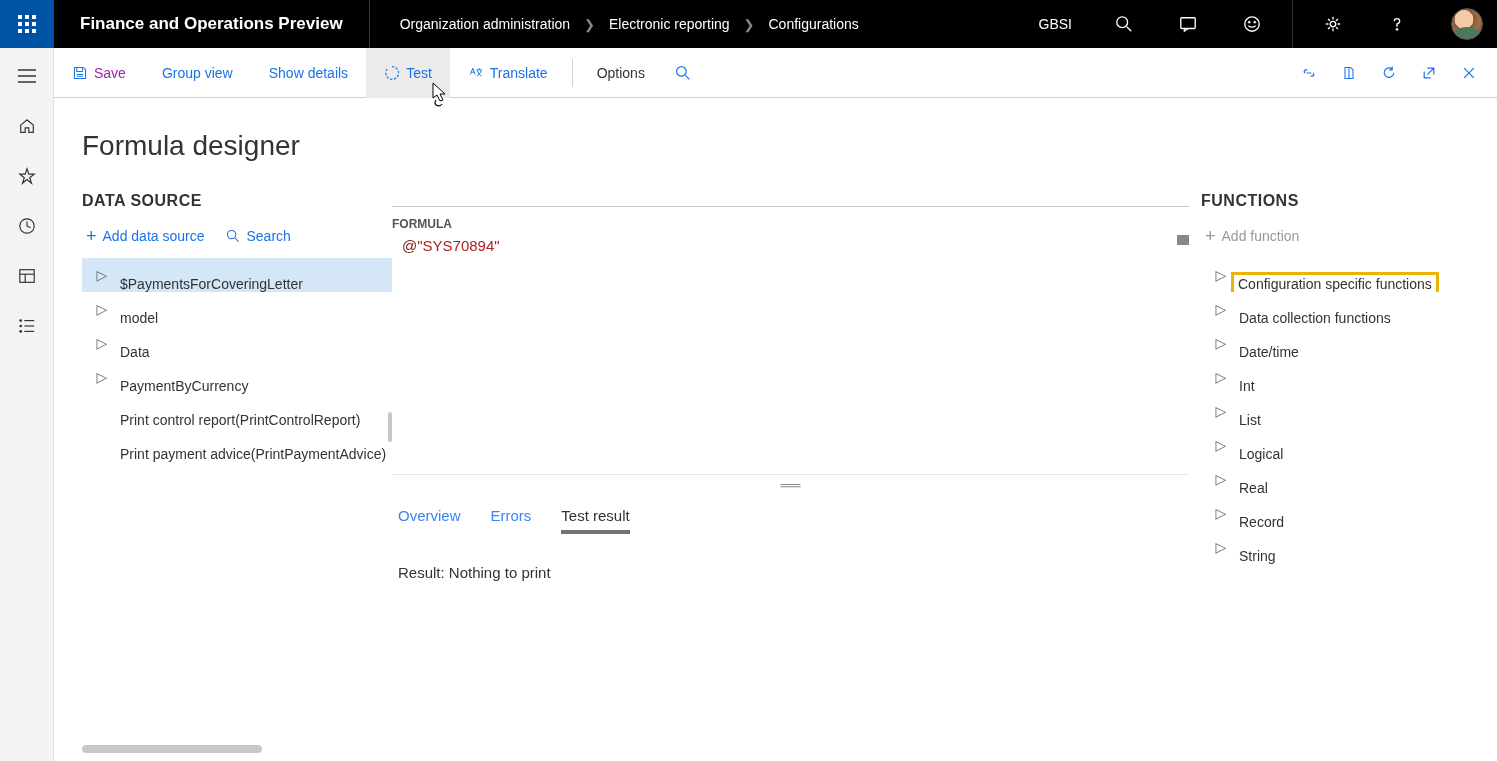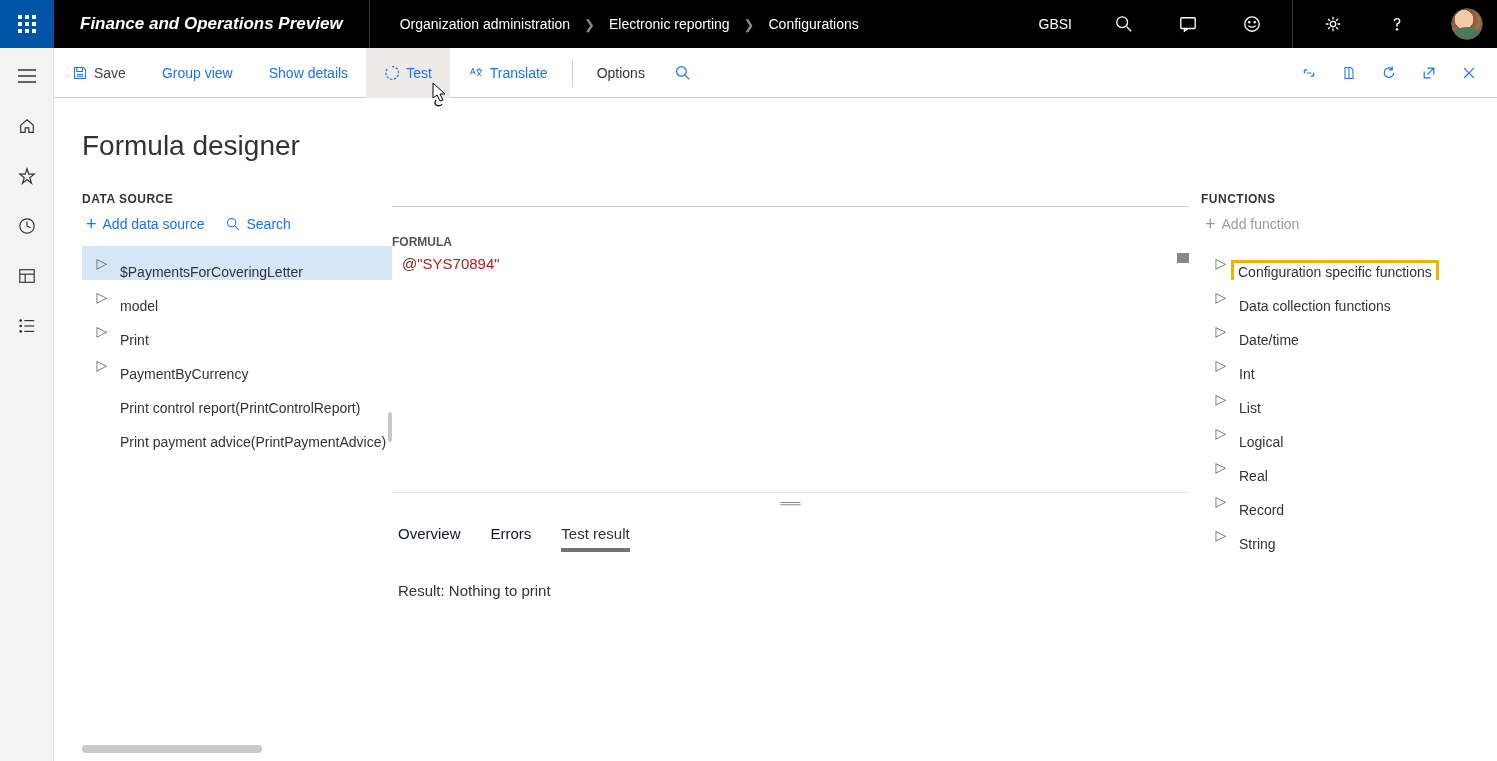--- a/index.html
+++ b/index.html
@@ -2,21 +2,21 @@
 <html><head>
 <meta charset="utf-8">
 <style>
 * { box-sizing: border-box; margin: 0; padding: 0; font-family: "Segoe UI", -apple-system, sans-serif; }
 body { width: 1497px; height: 761px; overflow: hidden; background: #fff; }
 
 
 .topbar { height: 48px; background: #000; color: #fff; display: flex; align-items: center; }
 .waffle { width: 54px; height: 48px; background: #0054a6; display: flex; align-items: center; justify-content: center; }
 .waffle svg { width: 18px; height: 18px; }
-.app-title { font-size: 17px; font-weight: 600; padding: 0 26px; border-right: 1px solid #333; height: 100%; display: flex; align-items: center; font-style: italic; }
+.app-title { font-size: 17px; font-weight: 600; padding: 0 26px; border-right: 1px solid #333; height: 100%; display: flex; align-items: center; }
 .breadcrumbs { display: flex; align-items: center; gap: 14px; padding-left: 30px; font-size: 14px; }
 .breadcrumb-item { color: #fff; cursor: pointer; }
 .chevron-right { color: #888; font-size: 13px; }
 .topbar-right { margin-left: auto; display: flex; align-items: center; gap: 16px; height: 100%; }
 .topbar-btn { width: 48px; height: 48px; display: flex; align-items: center; justify-content: center; cursor: pointer; }
 .topbar-btn svg { stroke: #fff; fill: none; }
 .company { font-size: 14px; padding: 0 12px; }
 .avatar { width: 32px; height: 32px; border-radius: 50%; background: radial-gradient(circle at 40% 35%, #f4c9a8 0%, #f4c9a8 35%, #8b5a3c 36%, #a0704c 60%, #7a4a2c 80%); margin: 0 14px; border: 1px solid #555; position: relative; overflow: hidden; }
 .avatar::before { content:''; position:absolute; top:18px; left:50%; transform:translateX(-50%); width:30px; height:20px; background:#4a7a5c; border-radius:50% 50% 0 0; }
 .topbar-sep { width: 1px; height: 48px; background: #333; }
@@ -37,44 +37,44 @@
 
 
 .main { position: absolute; left: 54px; right: 0; top: 98px; bottom: 0; display: flex; }
 .content { flex: 1; padding: 32px 0 0 28px; display:flex; flex-direction:column; overflow: hidden; }
 .page-title { font-size: 28px; font-weight: 400; color: #333; margin-bottom: 30px; }
 .three-cols { display:flex; flex:1; min-height:0; }
 
 
 .ds-col { width: 310px; flex-shrink: 0; position:relative; }
 .ds-col::after { content:''; position:absolute; right:0; top:220px; width:4px; height:30px; background:#c8c8c8; border-radius:2px; }
-.col-heading { font-size: 12px; font-weight: 700; letter-spacing: 0.5px; color: #333; margin-bottom: 10px; }
+.col-heading { font-size: 16px; font-weight: 700; letter-spacing: 0.5px; color: #333; margin-bottom: 18px; }
 .col-actions { display: flex; gap: 22px; margin-bottom: 14px; padding-left: 4px; }
 .col-action { display: flex; align-items: center; gap: 6px; color: #1a73e8; font-size: 14px; cursor: pointer; }
 .col-action.disabled { color: #999; }
 .tree { }
 .tree-item { display:flex; align-items:center; height: 34px; font-size: 14px; color: #333; cursor: pointer; padding-left: 10px; white-space:nowrap; overflow:hidden; }
 .tree-item.selected { background: #d5e6f7; }
 .tree-expander { width: 20px; display:inline-flex; justify-content:center; color: #666; }
 .tree-label { padding-left: 8px; margin-top: 18px; }
 .tree-item.noexpander .tree-label { padding-left: 28px; }
 
 
 .mid-col { flex: 1; display:flex; flex-direction:column; padding-right: 12px; min-width:0; }
 .formula-section { margin-top: 14px; border-top: 1px solid #ccc; }
-.formula-label { font-size: 12px; font-weight: 700; color: #555; margin: 28px 0 4px 0; }
+.formula-label { font-size: 12px; font-weight: 700; color: #555; margin: 10px 0 4px 0; }
 .formula-box { background:#fff; border-bottom: 1px solid #e5e5e5; min-height: 240px; position:relative; }
 .formula-text { font-family: "Consolas", monospace; font-size: 15px; padding: 2px 10px; }
 .formula-at { color: #7a1d1d; }
 .formula-str { color: #b02020; }
 .resize-handle { text-align:center; color:#888; font-size:14px; padding:2px 0; cursor:ns-resize; }
 .results-top-thumb { position:absolute; top:0; right:0; width:12px; height:10px; background:#888; }
 
 .tabs { display:flex; gap: 30px; margin-top: 6px; padding-left: 6px; }
-.tab { font-size: 15px; color: #0f172a; padding: 6px 0; cursor:pointer; }
+.tab { font-size: 15px; color: #3b82f6; padding: 6px 0; cursor:pointer; }
 .tab.active { color: #333; border-bottom: 4px solid #737373; }
 .result-body { padding: 28px 0 0 6px; font-size: 15px; color: #333; line-height: 1.5; }
 
 
 .fn-col { width: 296px; flex-shrink: 0; padding-right: 16px; }
 .fn-label.selected-box { border: 3px solid #eab308; padding: 1px 4px; }
 
 
 .hscroll { position:absolute; left:82px; bottom:8px; width:180px; height:8px; background:#c8c8c8; border-radius:4px; }
 </style>
@@ -185,21 +185,21 @@
         <line x1="7" y1="16" x2="18" y2="16" stroke="#333" stroke-width="1.3"></line>
       </svg>
   </div>
 </div>
 
 <div class="actionbar">
   <div class="action-btn">
     <svg width="16" height="16" viewBox="0 0 20 20">
         <path d="M3 3 L14 3 L17 6 L17 17 L3 17 Z M6 3 L6 8 L13 8 L13 3 M6 12 L14 12 M6 14 L14 14" fill="none" stroke="#1a73e8" stroke-width="1.3"></path>
       </svg>
-    <span class="dark" style="color:#404040">Save</span>
+    <span class="dark" style="color:#a21caf">Save</span>
   </div>
   <div class="action-btn">
       <span>Group view</span>
     </div>
   <div class="action-btn">
       <span>Show details</span>
     </div>
   <div class="action-btn active">
     <svg width="16" height="16" viewBox="0 0 20 20">
         <path d="M10 2 A8 8 0 1 1 4 5" fill="none" stroke="#1a73e8" stroke-width="1.5" stroke-dasharray="3 2"></path>
@@ -283,21 +283,21 @@
             <div class="tree-item selected">
               <span class="tree-expander">▷</span>
               <span class="tree-label">$PaymentsForCoveringLetter</span>
             </div>
             <div class="tree-item">
               <span class="tree-expander">▷</span>
               <span class="tree-label">model</span>
             </div>
             <div class="tree-item">
               <span class="tree-expander">▷</span>
-              <span class="tree-label">Print</span>
+              <span class="tree-label">Data</span>
             </div>
             <div class="tree-item">
               <span class="tree-expander">▷</span>
               <span class="tree-label">PaymentByCurrency</span>
             </div>
             <div class="tree-item noexpander">
               <span class="tree-label">Print control report(PrintControlReport)</span>
             </div>
             <div class="tree-item noexpander">
               <span class="tree-label">Print payment advice(PrintPaymentAdvice)</span>

